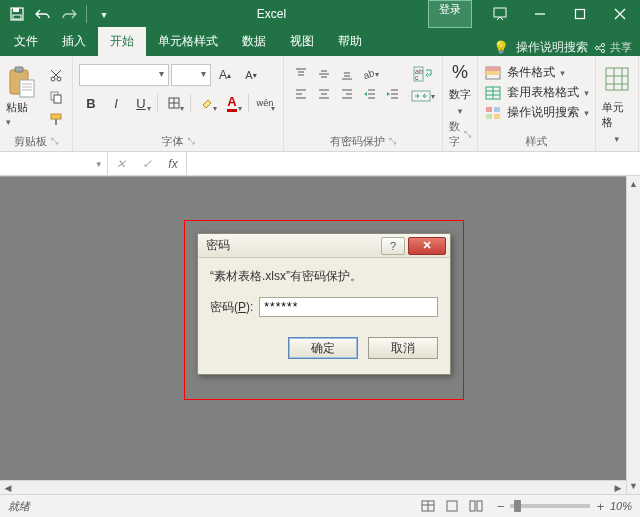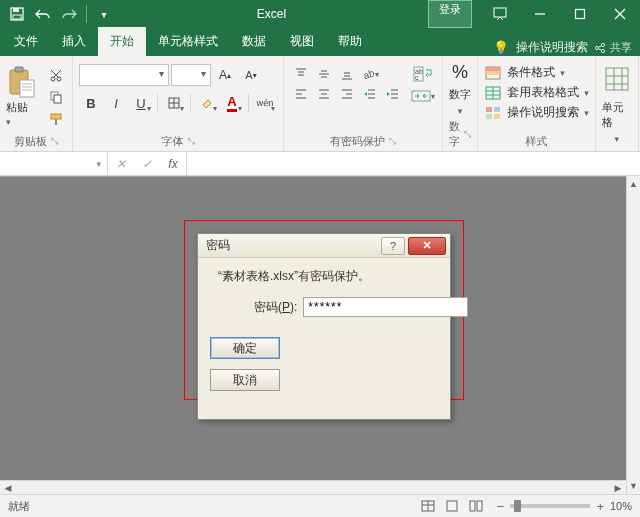--- a/index.html
+++ b/index.html
@@ -94,32 +94,32 @@
 
   
   .highlight-box { position:absolute; left:184px; top:220px; width:280px; height:180px; border:1.5px solid #ff0000;}
 
   
   .dlg { position:absolute; left:197px; top:233px; width:254px; background:#f0eee3; border:1px solid #8b8b7a; box-shadow: 2px 2px 6px rgba(0,0,0,0.35);}
   .dlg-title { height:24px; background:linear-gradient(#f7f6ef,#e8e5d6); border-bottom:1px solid #cdcab8; display:flex; align-items:center; padding:0 4px 0 8px; font-size:12px; color:#333;}
   .dlg-title .spacer { flex:1;}
   .dlg-help { width:24px; height:18px; background:linear-gradient(#fdfdfb,#e6e4d7); border:1px solid #b3b09a; border-radius:2px; display:flex; align-items:center; justify-content:center; font-size:11px; color:#555; margin-right:3px;}
   .dlg-close { width:38px; height:18px; background:linear-gradient(#e67a6e,#c44034); border:1px solid #9a2f25; border-radius:2px; display:flex; align-items:center; justify-content:center; color:#fff; font-size:11px; font-weight:bold;}
-  .dlg-body { padding:10px 12px 12px 20px; font-size:12px; color:#333;}
+  .dlg-body { padding:10px 12px 12px 12px; font-size:12px; color:#333;}
   .dlg-msg { margin-bottom:12px;}
   .dlg-field { display:flex; align-items:center; gap:6px;}
-  .dlg-field label { white-space:nowrap;margin-left:36px;}
+  .dlg-field label { white-space:nowrap;}
   .dlg-field label u { text-decoration:underline;}
   .dlg-input { flex:1; height:20px; border:1px solid #aaa890; background:#fff; padding:0 4px; font-size:12px; letter-spacing:1px;}
-  .dlg-btns { display:flex; justify-content:flex-end; gap:10px; padding:8px 12px 28px 12px;flex-direction:column;}
+  .dlg-btns { display:flex; justify-content:flex-end; gap:10px; padding:8px 12px 15px 12px;}
   .dlg-btn { width:70px; height:22px; background:linear-gradient(#fbfaf4,#e4e1d0); border:1px solid #9e9b86; font-size:12px; color:#333;}
   .dlg-btn.default { border:1px solid #5b86b8; box-shadow: inset 0 0 0 1px #9fc0e4;}
 
   
-  .status-bar { position:absolute; left:0; right:0; bottom:0; height:23px; background:#f3f2f1; border-top:1px solid #d6d6d6; display:flex; align-items:center; font-size:11px; color:#555; padding:0 8px;}
+  .status-bar { position:absolute; left:0; right:0; bottom:0; height:23px; background:#f3f2f1; border-top:1px solid #d6d6d6; display:flex; align-items:center; font-size:11px; color:#555; padding:0 8px;font-style:italic;}
   .status-right { margin-left:auto; display:flex; align-items:center; gap:10px;}
   .view-btns { display:flex; gap:2px;}
   .vbtn { width:22px; height:16px; border:1px solid transparent; display:flex; align-items:center; justify-content:center;}
   .zoom { display:flex; align-items:center; gap:6px;}
   .zoom-track { width:80px; height:4px; background:#c8c6c4; position:relative;}
   .zoom-thumb { position:absolute; left:4px; top:-4px; width:7px; height:12px; background:#8a8886; border-radius:1px;}
   .zoom-sign { font-size:13px; color:#666; }
 </style>
 </head>
 <body>

